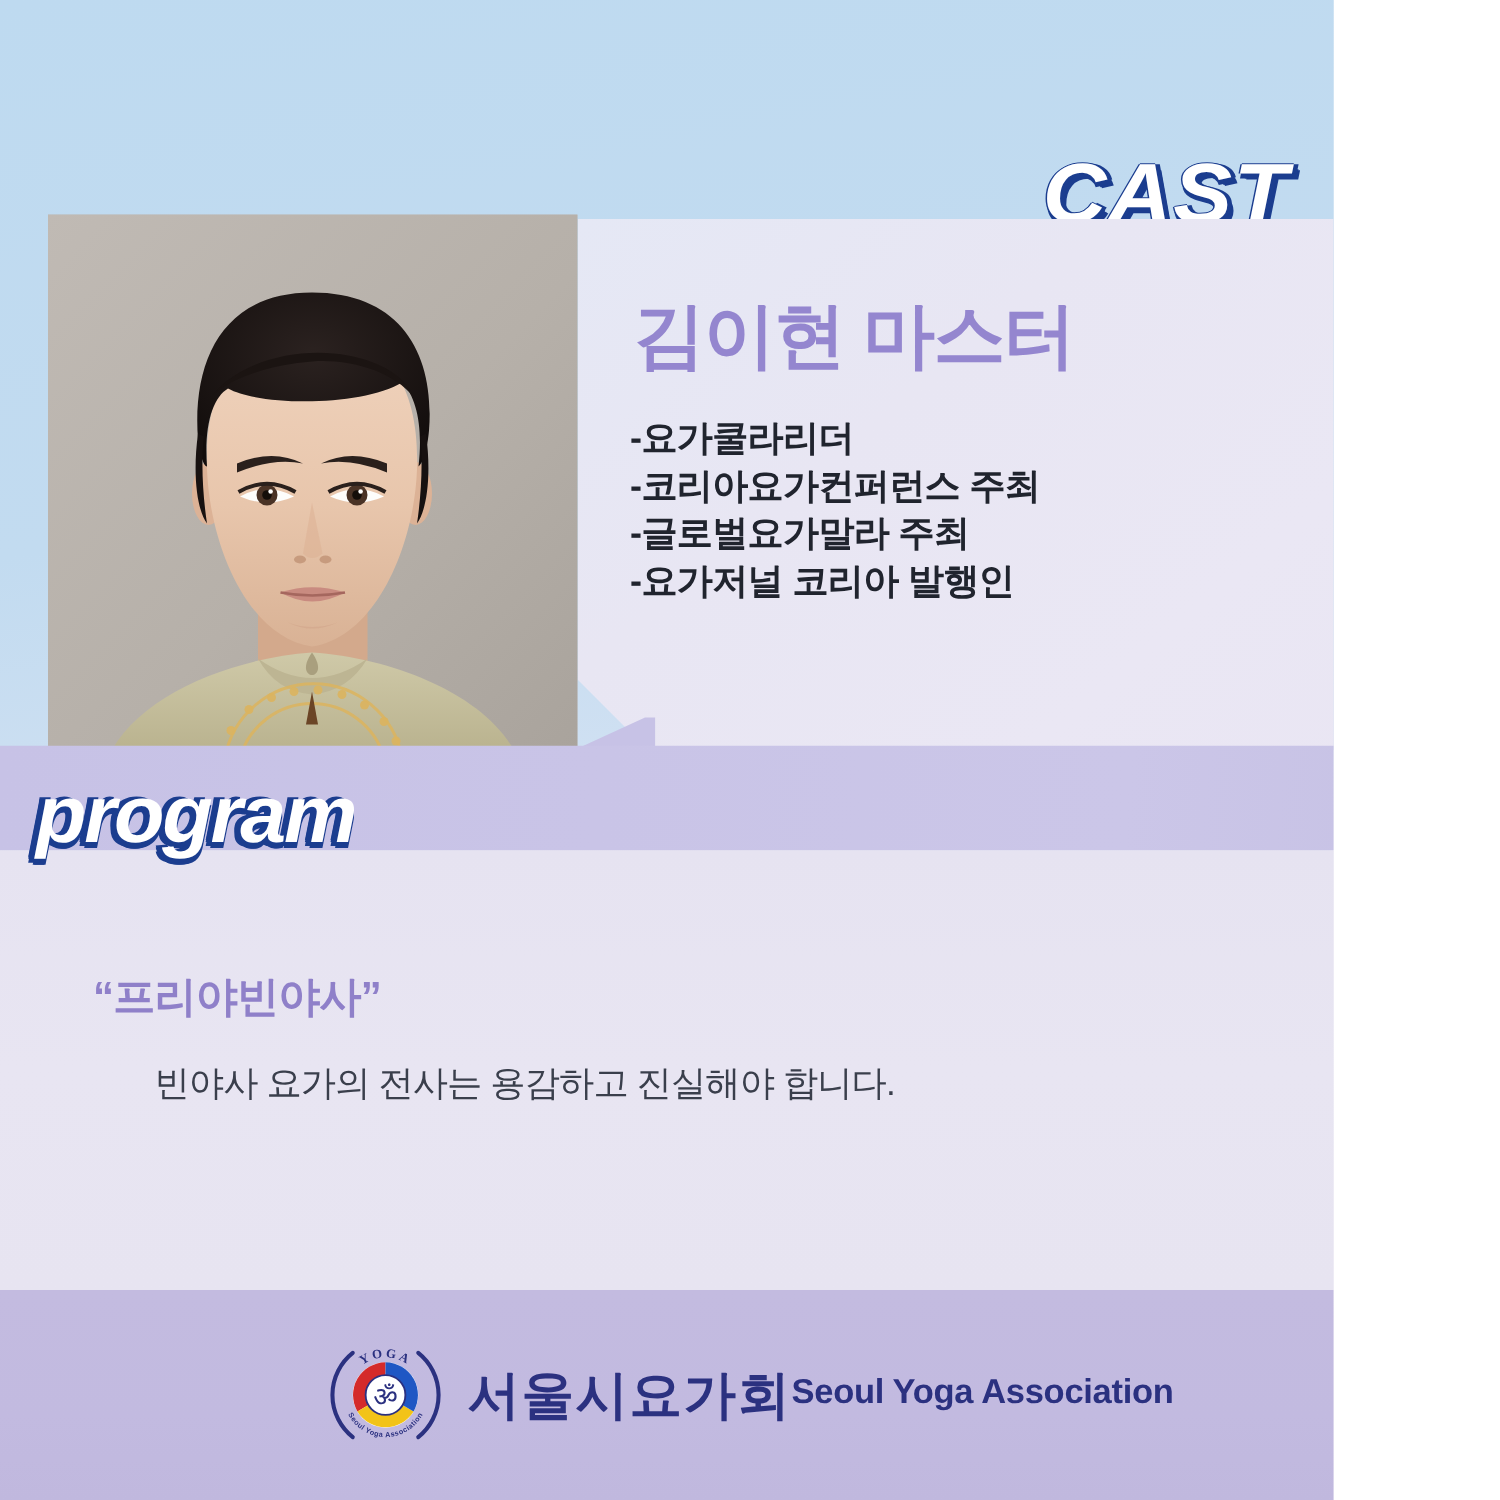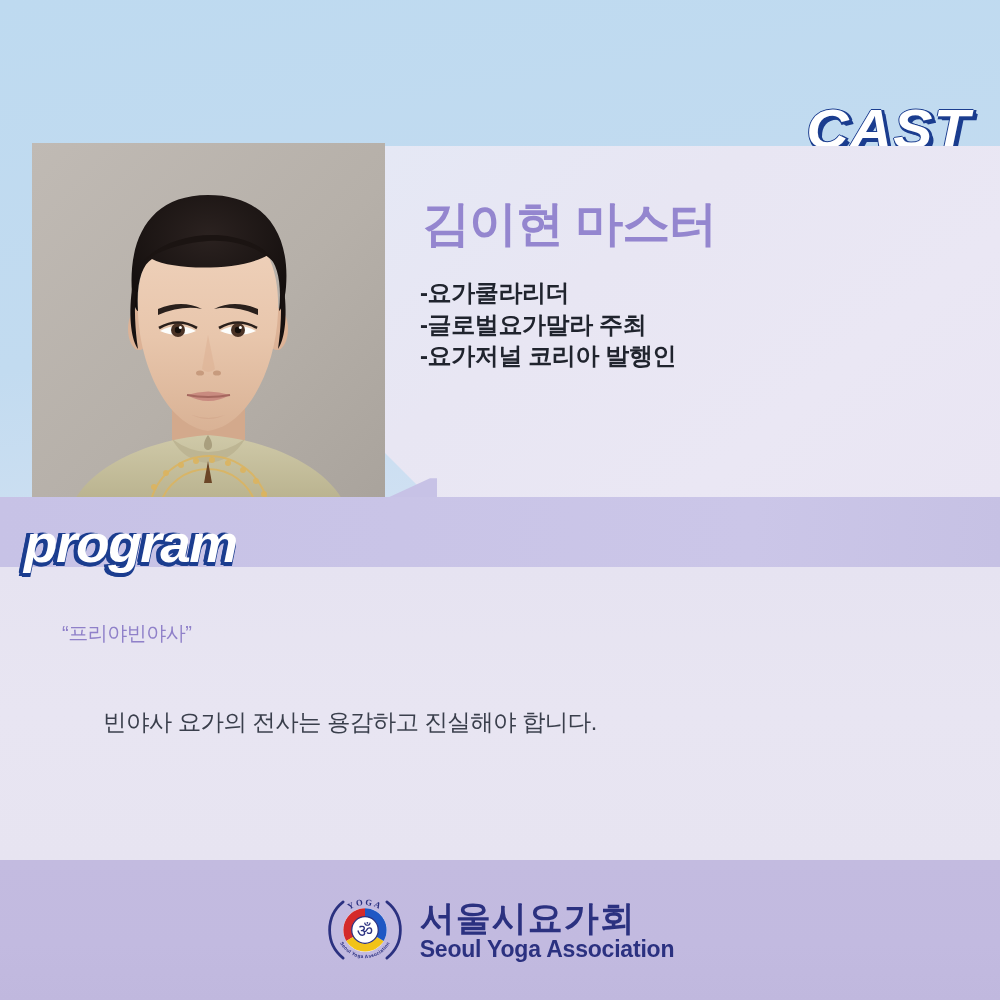--- a/index.html
+++ b/index.html
@@ -5,21 +5,21 @@
   * { margin:0; padding:0; box-sizing:border-box; }
   html,body{ width:1000px; height:1000px; }
   body{
     font-family:"Liberation Sans","DejaVu Sans",sans-serif;
     background:#ffffff;
     -webkit-font-smoothing:antialiased;
   }
 
   #poster{
     position:relative;
-    width:1000px; height:1000px;
+    width:889px; height:1000px;
     overflow:hidden;
     background:linear-gradient(180deg,#bfdaf0 0%,#c3dcf0 34%,#cfe0f1 46%,#e0e2f1 54%,#e7e4f2 62%,#e9e5f3 100%);
   }
 
   
   .blue-field{
     position:absolute; left:0; top:0; width:1000px; height:500px;
     background:linear-gradient(170deg,#bedaf0 0%,#c2dbf0 55%,#cfe0f2 85%,#ddddf0 100%);
   }
 
@@ -91,43 +91,43 @@
     text-shadow:
       -4px 0 0 #1b3d8f, -4px 3px 0 #1b3d8f, -3px 2px 0 #1b3d8f,
       -2px 1px 0 #1b3d8f, 0 4px 0 #1b3d8f, -1px 4px 0 #1b3d8f,
       -4px -1px 0 #1b3d8f;
     transform:scaleX(1.02);
     transform-origin:left center;
   }
 
   
   .prog-title{
-    position:absolute; left:62px; top:620px;
-    font-size:20px; font-weight:normal; letter-spacing:-0.5px;
+    position:absolute; left:62px; top:646px;
+    font-size:28px; font-weight:bold; letter-spacing:-0.5px;
     color:#8f80c9;
   }
   .prog-body{
     position:absolute; left:58px; top:702px; width:930px;margin-left:45px;
   }
   .prog-body p{
     font-size:23.5px; font-weight:500;
     color:#3a3f4c;
     line-height:40px;
     letter-spacing:-0.6px;
     white-space:nowrap;
   }
 
   
   .footer{
     position:absolute; left:0; bottom:0; width:1000px; height:140px;
     background:linear-gradient(180deg,#c3bbe0 0%,#c2bae0 60%,#c0b8de 100%);
     display:flex; align-items:center; justify-content:center; gap:16px;
   }
   .logo-emblem{ width:78px; height:78px; flex:0 0 auto; }
-  .logo-text{ display:flex; flex-direction:column; align-items:flex-start; line-height:1; }
+  .logo-text{ display:flex; flex-direction:row; align-items:flex-start; line-height:1; }
   .logo-kr{
     font-size:35px; font-weight:bold; letter-spacing:1px;
     color:#2b3180;
   }
   .logo-en{
     font-size:23px; font-weight:600; letter-spacing:-0.2px;
     color:#2b3180; margin-top:3px;
   }
 </style>
 </head>
@@ -220,20 +220,21 @@
       <path d="M155 252 Q176 245 198 252 Q176 264 155 252 Z" fill="#c98b80"></path>
       <path d="M155 252 Q176 256 198 252" stroke="#a5675e" stroke-width="1.8" fill="none"></path>
 
       <path d="M160 272 Q176 280 193 272 Q176 278 160 272 Z" fill="#cfa287" opacity="0.5"></path>
     </svg>
   </div>
 
   <div class="person-name">김이현 마스터</div>
   <ul class="credentials">
     <li>-요가쿨라리더</li>
+    <li>-코리아요가컨퍼런스 주최</li>
     <li>-글로벌요가말라 주최</li>
     <li>-요가저널 코리아 발행인</li>
   </ul>
 
   <div class="band-notch"></div>
   <div class="band"></div>
   <div class="program-zone"></div>
 
   <div class="program">program</div>
 

